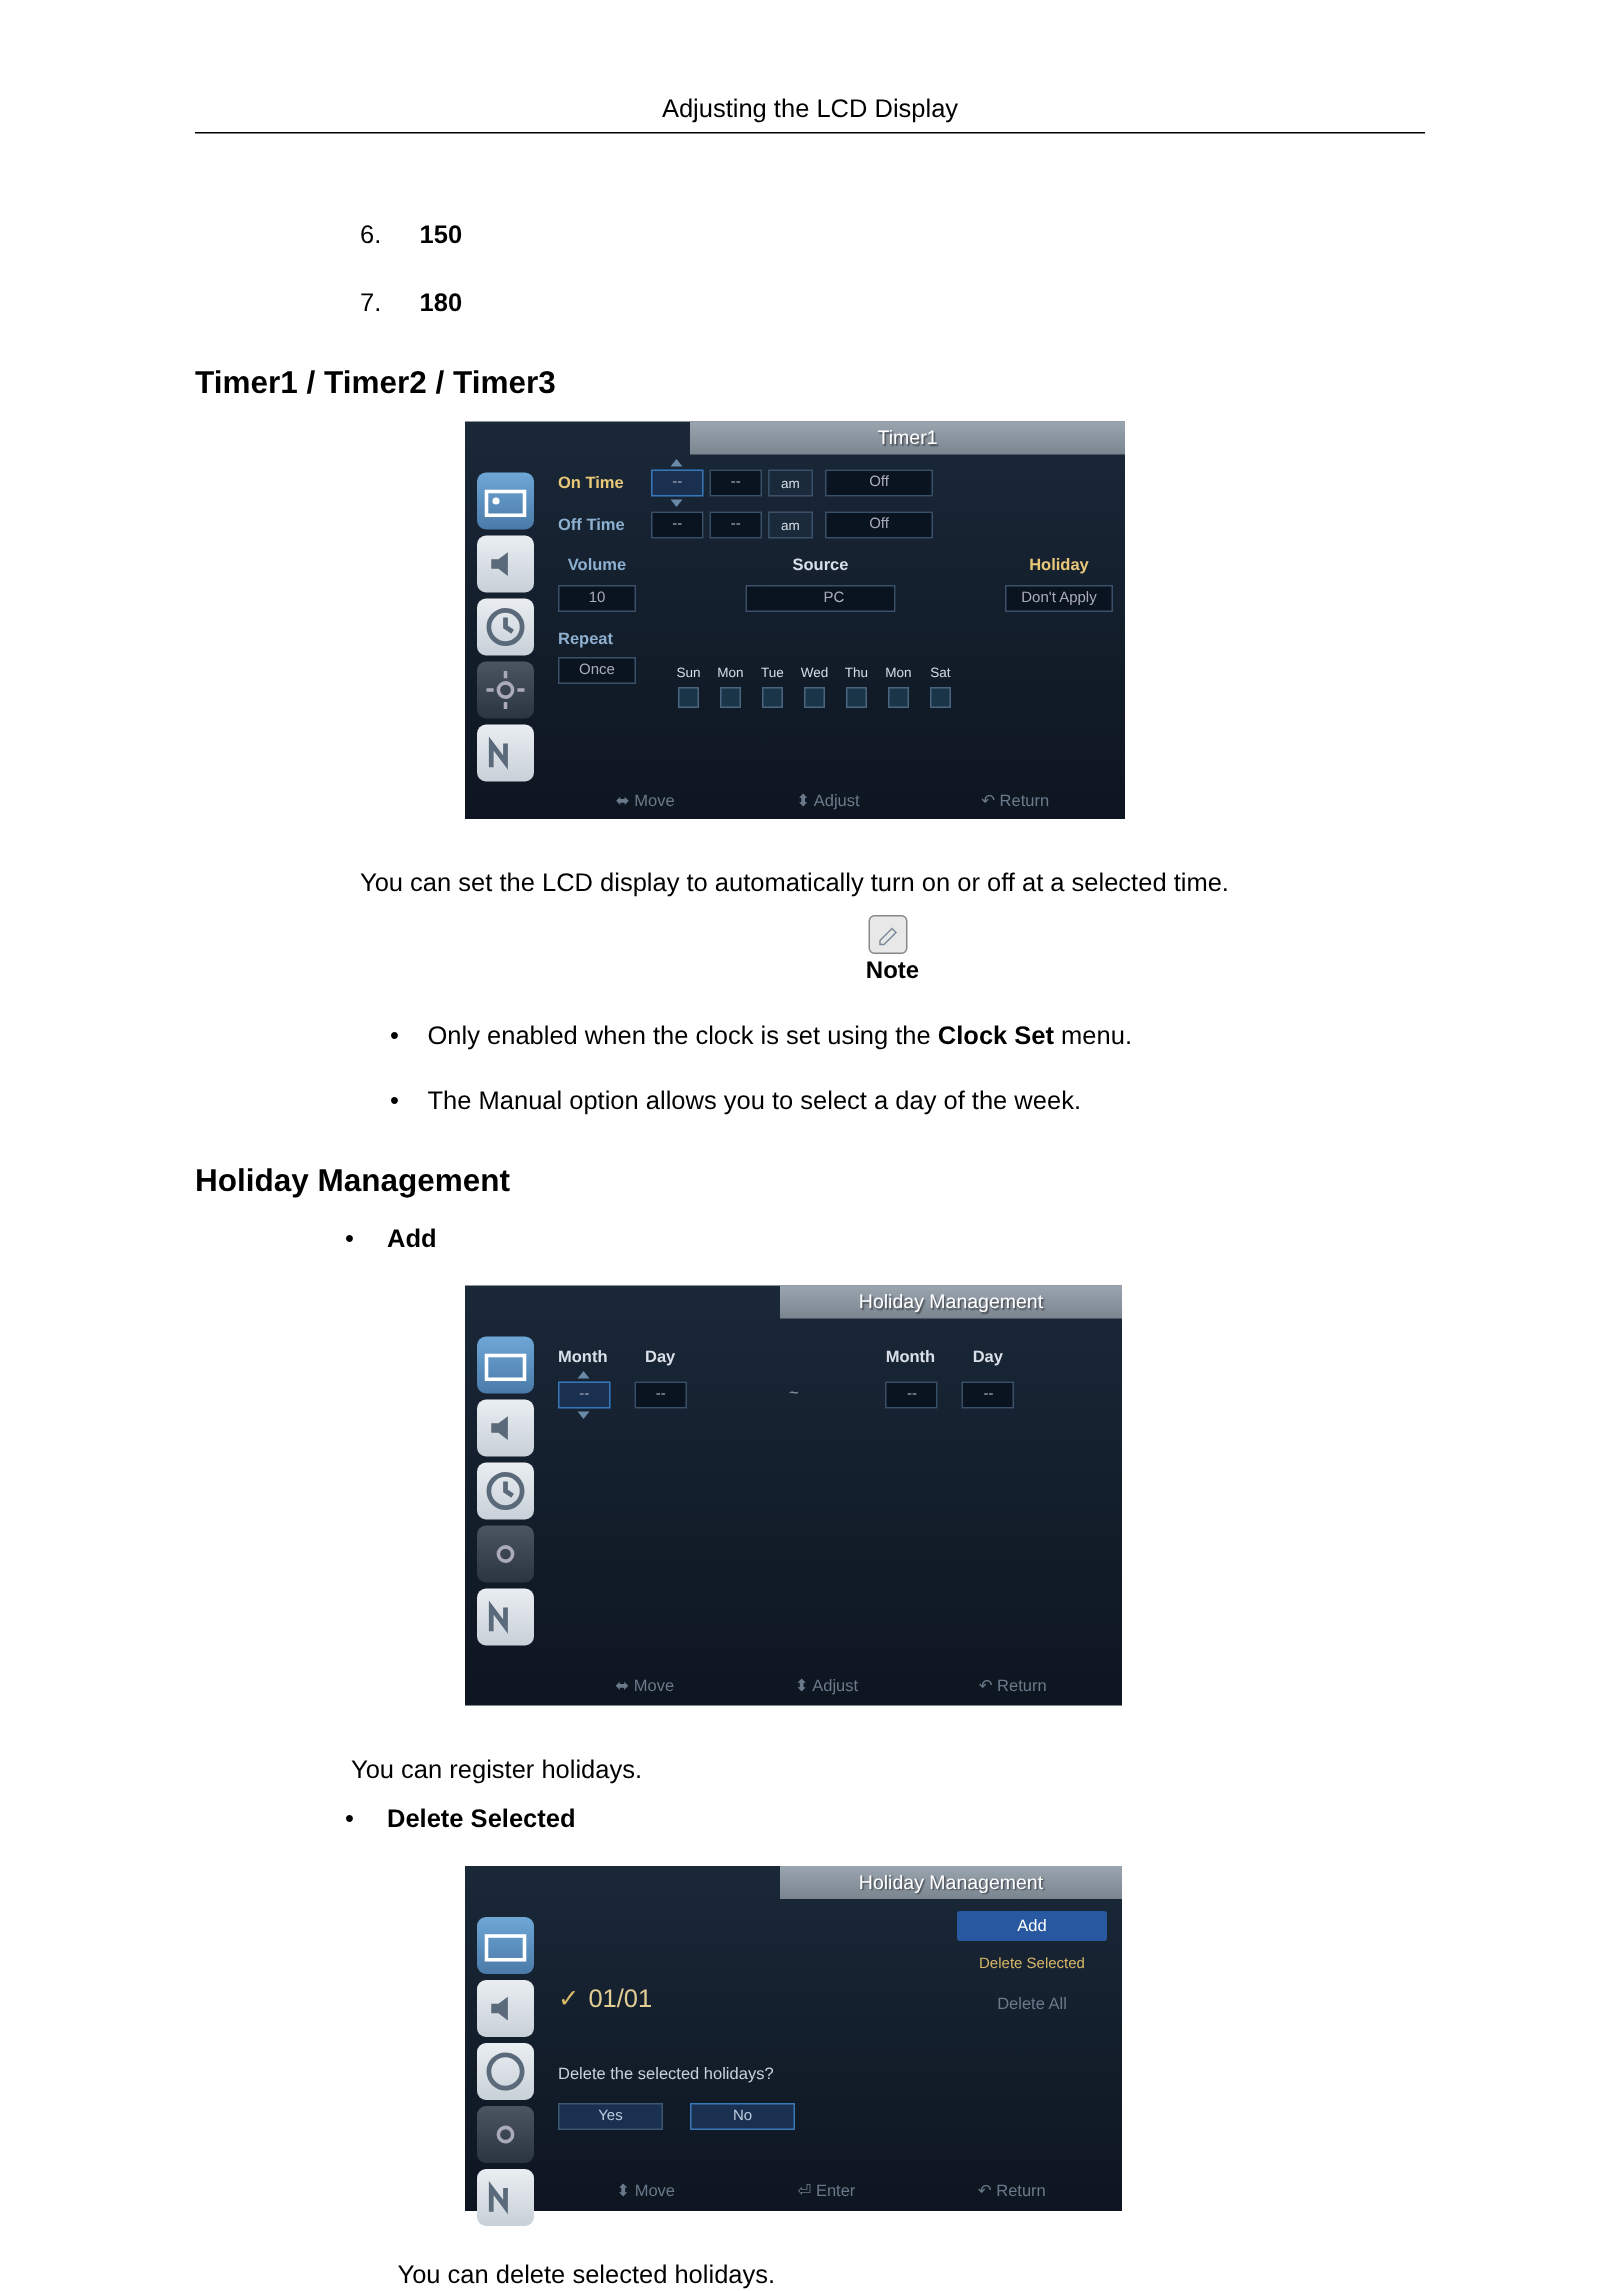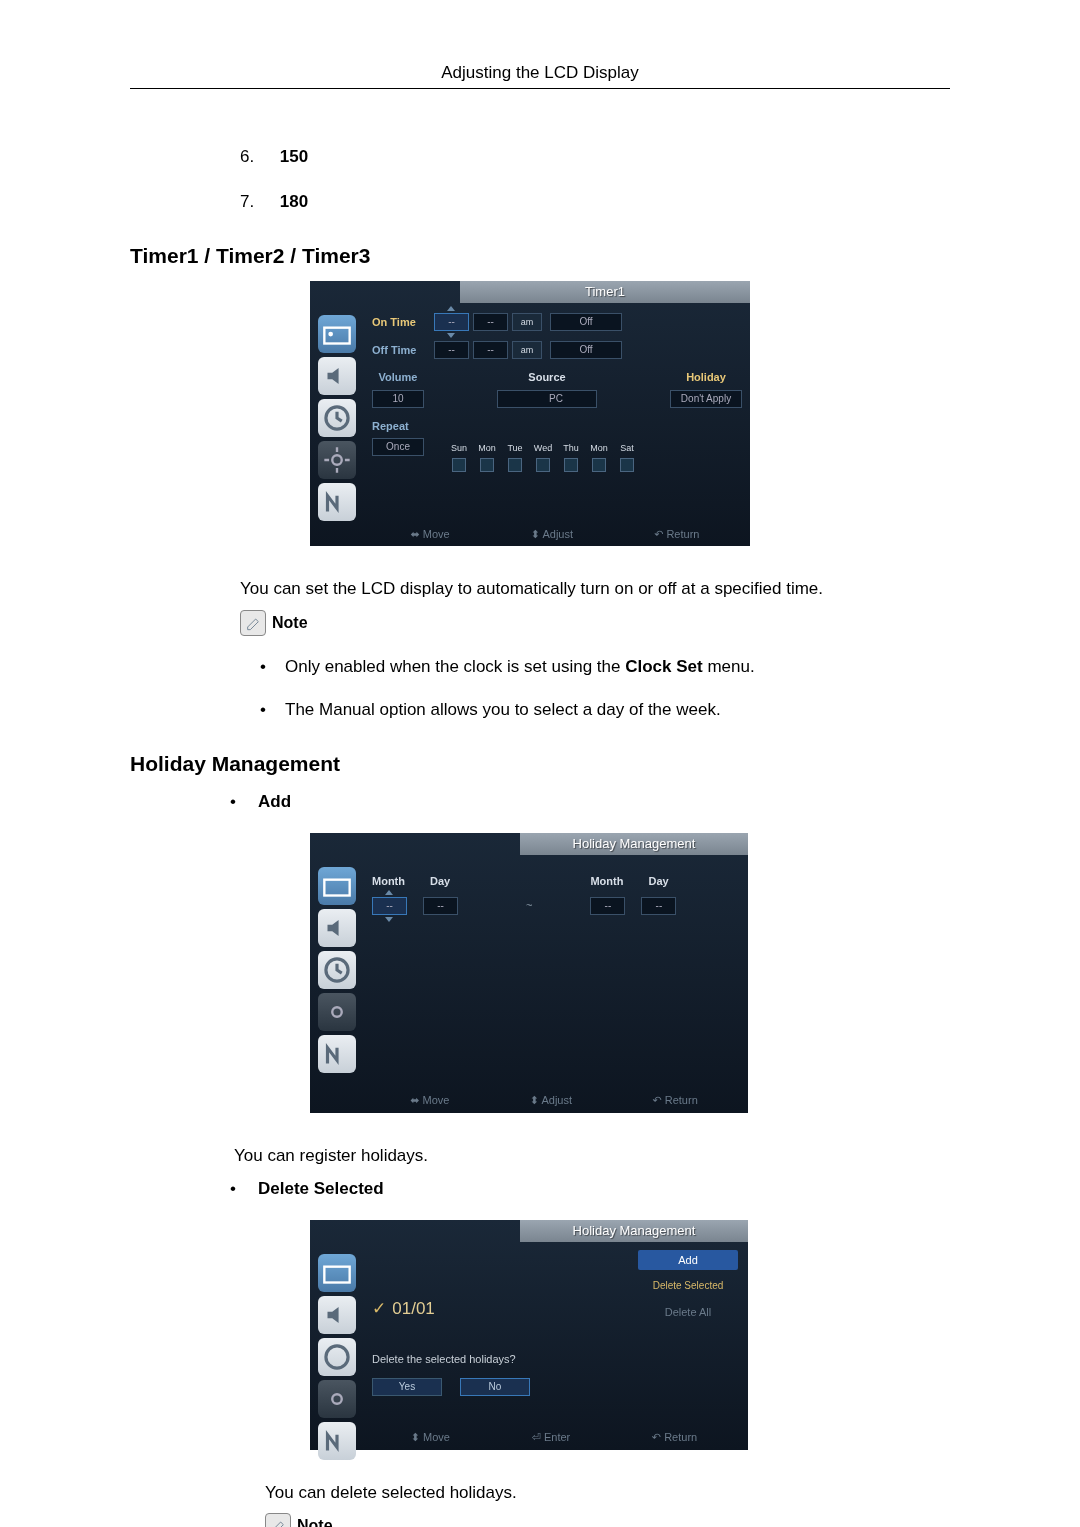--- a/index.html
+++ b/index.html
@@ -33,21 +33,21 @@
 .osd-days { display: flex; justify-content: flex-end; gap: 6px; margin-top: 4px; }
 .osd-day { font-size: 9px; text-align: center; width: 22px; }
 .osd-checkbox { width: 14px; height: 14px; background: #1a3548; border: 1px solid #4a6580; margin: 2px auto 0; }
 .osd-footer { position: absolute; bottom: 4px; left: 60px; right: 10px; display: flex; justify-content: space-around; color: #6a7a8a; font-size: 11px; align-items: center; }
 .osd-selected { border: 1px solid #3878b8 !important; background: #1a3050 !important; }
 .osd-arrow-up, .osd-arrow-down { width: 0; height: 0; border-left: 4px solid transparent; border-right: 4px solid transparent; margin: 0 auto; }
 .osd-arrow-up { border-bottom: 5px solid #6a8aa8; }
 .osd-arrow-down { border-top: 5px solid #6a8aa8; }
 
 .body-text { margin-left: 110px; margin-bottom: 8px; font-size: 17px; }
-.note-line { margin-left: 110px; display: flex; align-items: center; margin-bottom: 18px; }
+.note-line { margin-left: 110px; display: flex; align-items: center; margin-bottom: 18px; flex-direction: column; }
 .note-icon { width: 26px; height: 26px; border: 1px solid #888; border-radius: 4px; background: #e8e8e8; margin-right: 6px; display: flex; align-items: center; justify-content: center; }
 .note-icon svg { width: 16px; height: 16px; }
 .note-label { font-weight: bold; font-size: 16px; }
 .bullet-item { margin-left: 130px; margin-bottom: 18px; display: flex; font-size: 17px; }
 .bullet-item .dot { width: 25px; }
 .bullet-item .bold-inline { font-weight: bold; }
 .sub-bullet { margin-left: 100px; margin-bottom: 18px; display: flex; font-size: 17px; }
 .sub-bullet .dot { width: 28px; }
 .sub-bullet .bold { font-weight: bold; }
 
@@ -171,21 +171,21 @@
       </div>
     </div>
   </div>
   <div class="osd-footer">
     <span>⬌ <span>Move</span></span>
     <span>⬍ <span>Adjust</span></span>
     <span>↶ <span>Return</span></span>
   </div>
 </div>
 
-<div class="body-text">You can set the LCD display to automatically turn on or off at a specified time.</div>
+<div class="body-text">You can set the LCD display to automatically turn on or off at a selected time.</div>
 <div class="note-line">
   <div class="note-icon">
       <svg viewBox="0 0 24 24">
         <path d="M4 18l12-12 4 4-12 12H4z" fill="none" stroke="#7a8a9a" stroke-width="1.5"></path>
       </svg>
     </div>
   <span class="note-label">Note</span>
 </div>
 <div class="bullet-item">
   <span class="dot">•</span>

